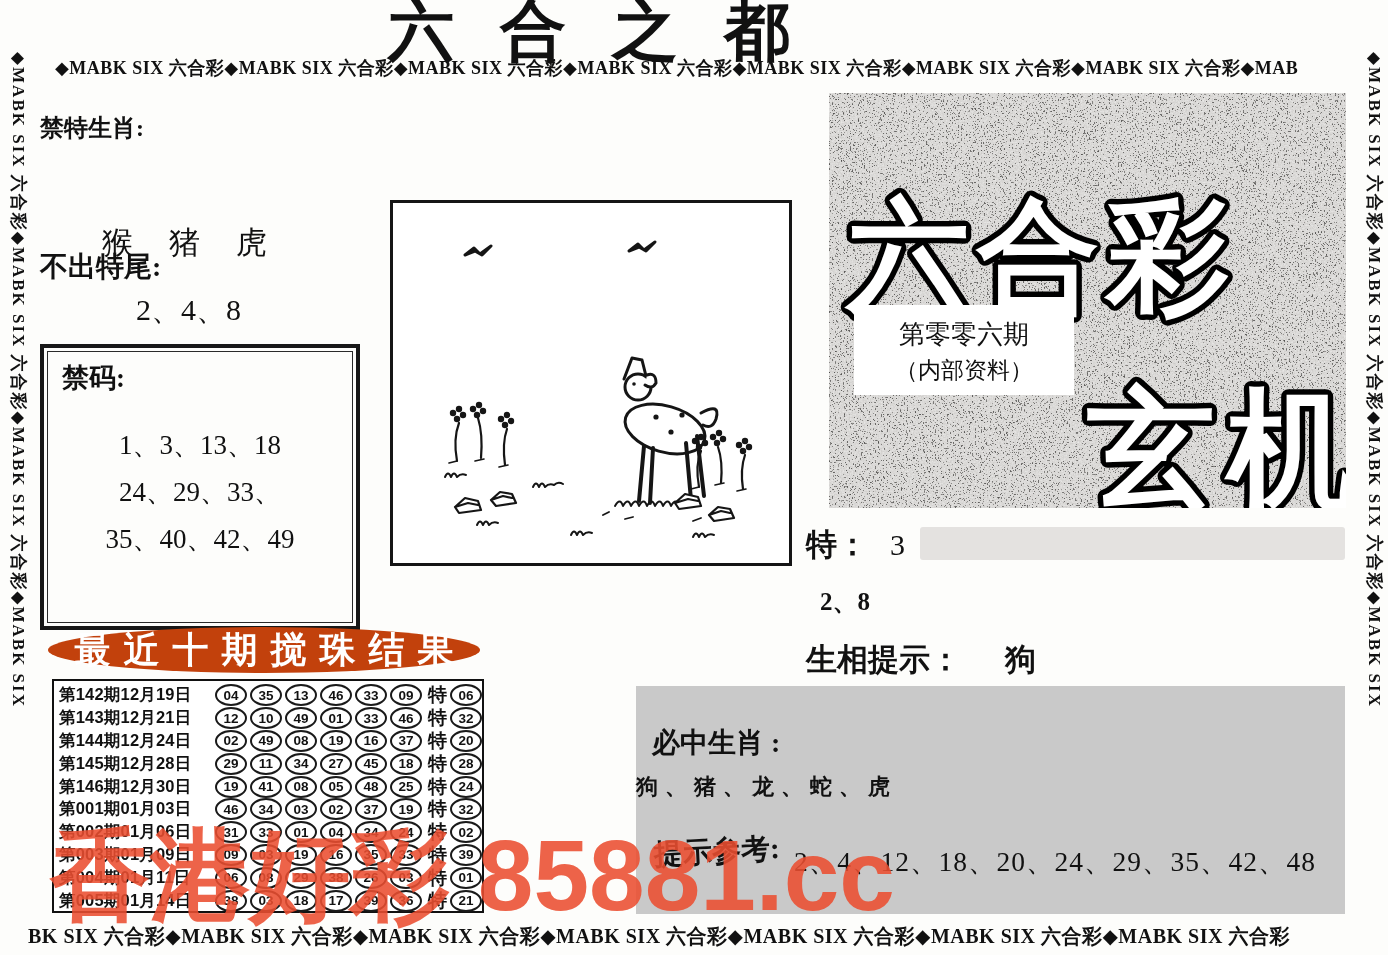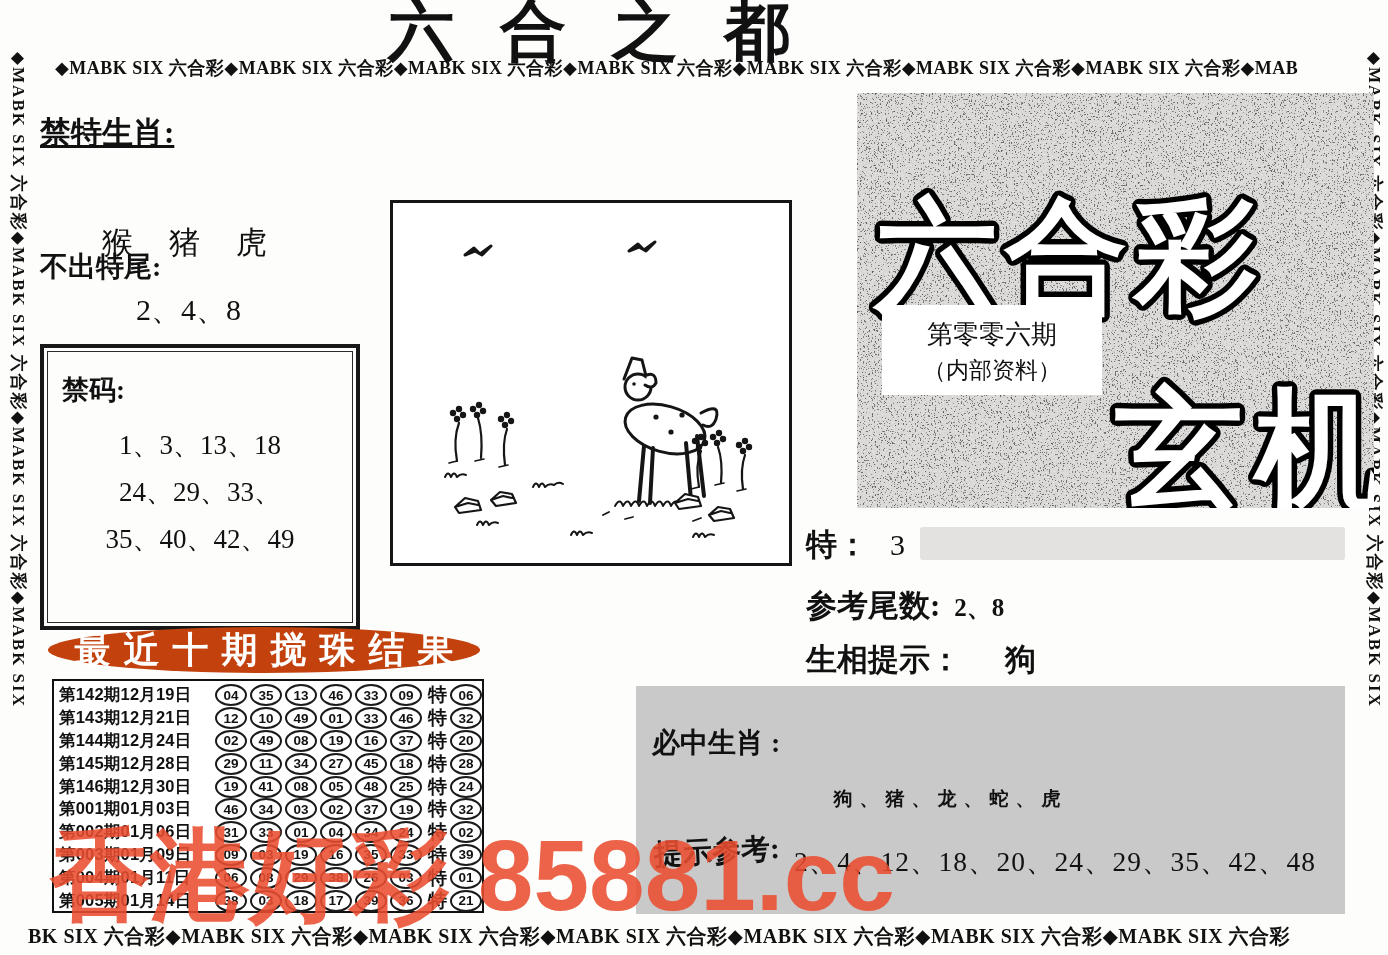--- a/index.html
+++ b/index.html
@@ -10,58 +10,58 @@
   #page-title{left:388px;top:-14px;font-size:66px;font-weight:bold;letter-spacing:46px;
               white-space:nowrap;z-index:6;}
   .hborder{font-weight:bold;font-size:18px;white-space:nowrap;overflow:hidden;letter-spacing:0.5px;}
   #top-border{left:55px;top:56px;width:1328px;}
   #bottom-border{left:28px;top:923px;width:1356px;font-size:20px;}
   .vstrip{writing-mode:vertical-rl;text-orientation:mixed;text-orientation:sideways;
           font-weight:bold;font-size:17px;white-space:nowrap;overflow:hidden;letter-spacing:2px;}
   #left-strip{left:2px;top:52px;height:886px;width:28px;}
   #right-strip{left:1356px;top:52px;height:890px;width:30px;}
   
-  #ban-zodiac-label{left:40px;top:112px;font-size:31px;font-weight:600;text-decoration:underline;}
+  #ban-zodiac-label{left:40px;top:112px;font-size:24px;font-weight:600;}
   #ban-zodiac-values{left:102px;top:182px;font-size:31px;font-weight:400;letter-spacing:36px;margin-top:40px;}
   #ban-tail-label{left:40px;top:248px;font-size:28px;font-weight:600;}
   #ban-tail-values{left:136px;top:290px;font-size:30px;}
   #bancode-box{left:40px;top:344px;width:312px;height:278px;border:4px solid #181818;}
   #bancode-inner{position:absolute;left:3px;top:3px;right:3px;bottom:3px;border:1px solid #2a2a2a;}
-  #bancode-label{position:absolute;left:14px;top:20px;font-size:27px;font-weight:600;}
+  #bancode-label{position:absolute;left:14px;top:8px;font-size:27px;font-weight:600;}
   #bancode-lines{position:absolute;left:0;right:0;top:70px;text-align:center;font-size:27px;line-height:47px;}
   
   #picture-box{left:390px;top:200px;width:396px;height:360px;border:3px solid #151515;background:#fff;}
   
   #results-banner{left:48px;top:627px;width:432px;height:46px;background:#c2410c;border-radius:50%;
                   color:#fff;display:flex;align-items:center;justify-content:center;
                   font-size:36px;font-weight:bold;letter-spacing:13px;padding-left:13px;box-sizing:border-box;}
   #results-table{left:52px;top:679px;width:432px;height:234px;border:2.5px solid #111;
                  box-sizing:border-box;padding:3px 0 0 5px;background:#fff;}
   .rrow{display:flex;align-items:center;height:22.8px;}
   .rdate{width:156px;font-family:"Liberation Sans","DejaVu Sans",sans-serif;font-weight:bold;
          font-size:16.5px;letter-spacing:0.2px;flex:none;}
   .oval{width:28px;height:18px;border:2px solid #1a1a1a;border-radius:50%;display:flex;flex:none;
         align-items:center;justify-content:center;margin-right:3px;
         font-family:"Liberation Sans","DejaVu Sans",sans-serif;font-weight:bold;font-size:13.5px;}
   .tmark{font-size:19px;font-weight:bold;margin:0 3px;flex:none;}
   
-  #noise-panel{left:829px;top:93px;width:517px;height:415px;margin-left:28px;}
+  #noise-panel{left:829px;top:93px;width:517px;height:415px;}
   
   #special-line{left:806px;top:524px;font-size:31px;font-weight:600;display:flex;align-items:baseline;}
   #special-value{font-size:30px;font-weight:normal;margin-left:22px;font-family:"Liberation Serif",serif;}
   #special-bar{left:920px;top:527px;width:425px;height:33px;background:#e4e2e0;border-radius:3px;}
   #ref-tail-line{left:806px;top:585px;font-size:31px;font-weight:600;display:flex;align-items:baseline;}
   #ref-tail-value{font-size:25px;font-weight:bold;margin-left:14px;}
   #zodiac-hint-line{left:806px;top:639px;font-size:31px;font-weight:600;display:flex;align-items:baseline;}
   #zodiac-hint-value{margin-left:44px;font-weight:600;}
   
   #hint-box{left:636px;top:686px;width:709px;height:228px;background:#c9c9c9;}
   #must-zodiac-label{position:absolute;left:16px;top:38px;font-size:28px;font-weight:600;}
-  #must-zodiac-values{position:absolute;left:0;right:80px;top:100px;text-align:center;
-                      font-size:19px;font-weight:600;letter-spacing:7px;}
+  #must-zodiac-values{position:absolute;left:0;right:80px;top:86px;
+                      font-size:22px;font-weight:600;letter-spacing:7px;}
   #hint-ref-label{position:absolute;left:18px;top:146px;font-size:29px;font-weight:600;transform:rotate(-3deg);}
   #hint-ref-values{position:absolute;left:158px;top:158px;font-size:27.5px;letter-spacing:1px;}
   
   #watermark{left:12px;top:810px;font-family:"Liberation Sans","DejaVu Sans",sans-serif;
              font-weight:bold;font-size:100px;color:rgba(234,77,48,0.88);white-space:nowrap;
              z-index:9;letter-spacing:0px;margin-left:38px;}
 </style>
 </head>
 <body>
 
@@ -306,21 +306,20 @@
       <text x="258" y="400" font-size="128" font-weight="bold" letter-spacing="12" fill="#fff" stroke="#000" stroke-width="11" stroke-linejoin="round" paint-order="stroke">玄机</text>
     </svg>
   </div>
 
   <div class="abs" id="special-line">
     <span>特：</span>
     <span id="special-value">3</span>
   </div>
   <div class="abs" id="special-bar"></div>
   <div class="abs" id="ref-tail-line">
-    <span>参考尾数:</span>
     <span id="ref-tail-value">2、8</span>
   </div>
   <div class="abs" id="zodiac-hint-line">
     <span>生相提示：</span>
     <span id="zodiac-hint-value">狗</span>
   </div>
 
   <div class="abs" id="hint-box">
     <div id="must-zodiac-label">必中生肖 :</div>
     <div id="must-zodiac-values">狗、猪、龙、蛇、虎</div>

